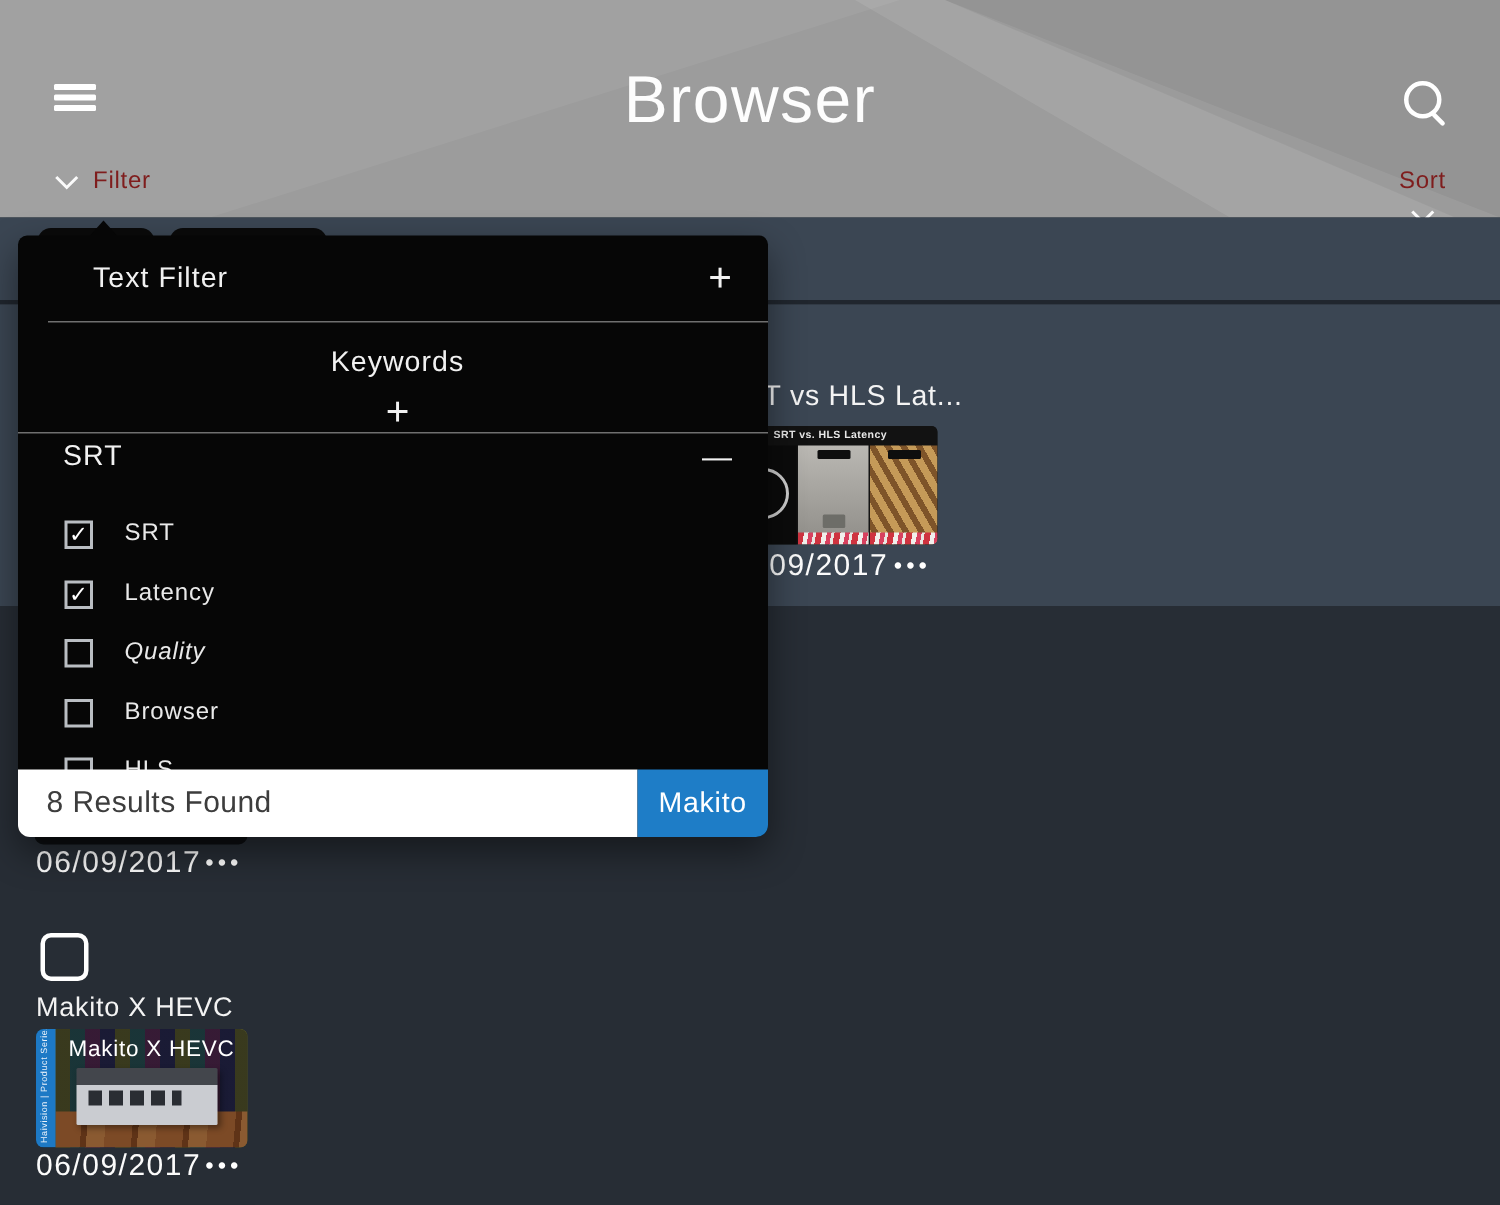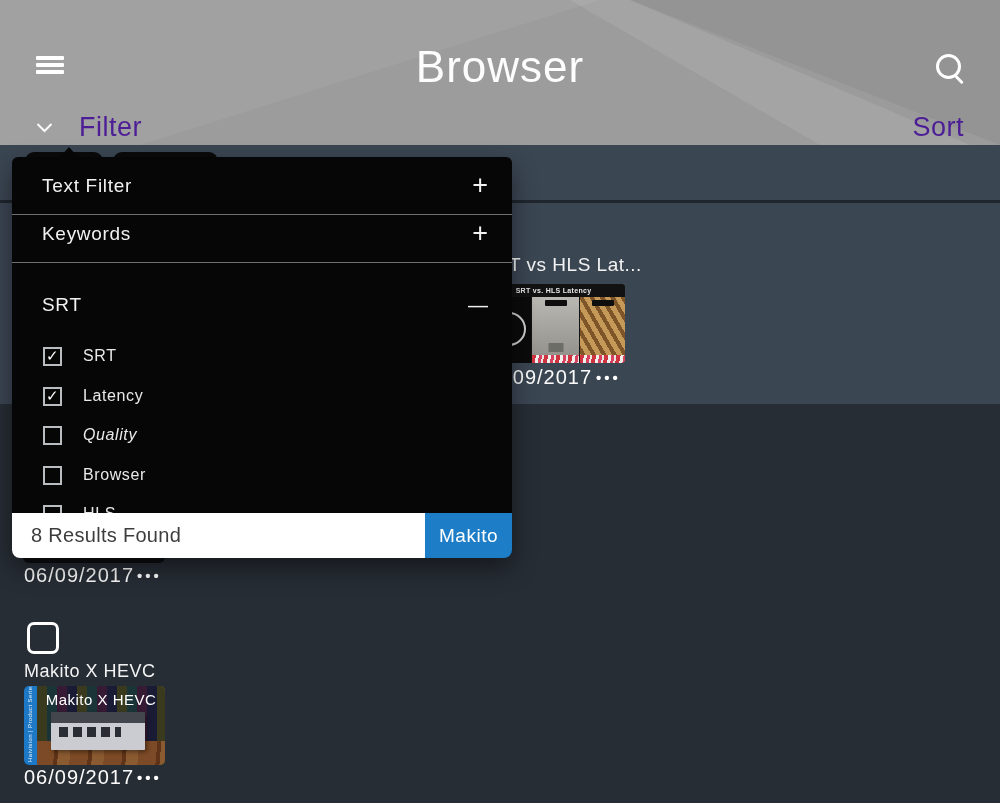--- a/index.html
+++ b/index.html
@@ -12,22 +12,22 @@
   .hshape1{clip-path:polygon(0 0,60% 0,14% 100%,0 100%);background:rgba(255,255,255,.055);}
   .hshape2{clip-path:polygon(57% 0,63% 0,100% 100%,82% 100%);background:rgba(255,255,255,.09);}
   .hshape3{clip-path:polygon(63% 0,100% 0,100% 100%,97% 100%);background:rgba(0,0,0,.05);}
   .hamburger{position:absolute;left:36px;top:56px;width:28px;cursor:pointer;}
   .hamburger span{display:block;height:4px;margin-bottom:3px;background:#fff;border-radius:1px;}
   .app-title{position:absolute;left:0;top:42px;width:100%;text-align:center;
              font-size:44px;font-weight:300;letter-spacing:1px;color:#fdfdfd;}
   .search{position:absolute;left:934px;top:53px;width:32px;height:32px;cursor:pointer;}
   .search .lens{position:absolute;left:2px;top:1px;width:19px;height:19px;border:3px solid #fff;border-radius:50%;}
   .search .handle{position:absolute;left:21px;top:21px;width:11px;height:3px;background:#fff;border-radius:2px;transform:rotate(45deg);transform-origin:0 50%;}
-  .ctl{position:absolute;top:112px;display:flex;align-items:center;gap:26px;color:#4c1d95;
-       font-size:27px;letter-spacing:.5px;cursor:pointer;}
+  .ctl{position:absolute;top:112px;display:flex;align-items:center;gap:9px;color:#7f1d1d;
+       font-size:16px;letter-spacing:.5px;cursor:pointer;}
   .ctl-filter{left:36px;}
   .ctl-sort{right:36px;flex-direction:column;}
   .chev{display:block;}
 
   
   .tabbar{position:absolute;left:0;top:145px;width:1000px;height:58px;background:#3b4653;}
   .tab-sliver{position:absolute;top:7px;height:48px;background:#0a0a0a;border-radius:9px 9px 0 0;}
   .tab1{left:25px;width:78px;}
   .tab2{left:113px;width:105px;}
   .band-divider{position:absolute;left:0;top:200px;width:1000px;height:3px;background:#20262e;}
@@ -175,25 +175,25 @@
     <div class="mk-strip">
         <span>Haivision | Product Series</span>
       </div>
     <div class="mk-thumb-title">Makito X HEVC</div>
   </div>
   <div class="date-row" style="left:24px;top:766px;">06/09/2017</div>
   <div class="more" style="left:137px;top:769px;">•••</div>
 
   <div class="fp-caret"></div>
   <div class="fp">
-    <div class="fp-row b" style="top:0;">
+    <div class="fp-row b" style="top:0;margin-left:20px;">
       <span class="fp-row-label">Text Filter</span>
       <span class="fp-row-icon">+</span>
     </div>
-    <div class="fp-row b" style="top:48px;">
+    <div class="fp-row b" style="top:74px;flex-direction:column;">
       <span class="fp-row-label">Keywords</span>
       <span class="fp-row-icon">+</span>
     </div>
     <div class="fp-row" style="top:119px;">
       <span class="fp-row-label">SRT</span>
       <span class="fp-row-icon minus">—</span>
     </div>
 
     <div class="fp-opt" style="top:189px;">
       <span class="fp-box">

